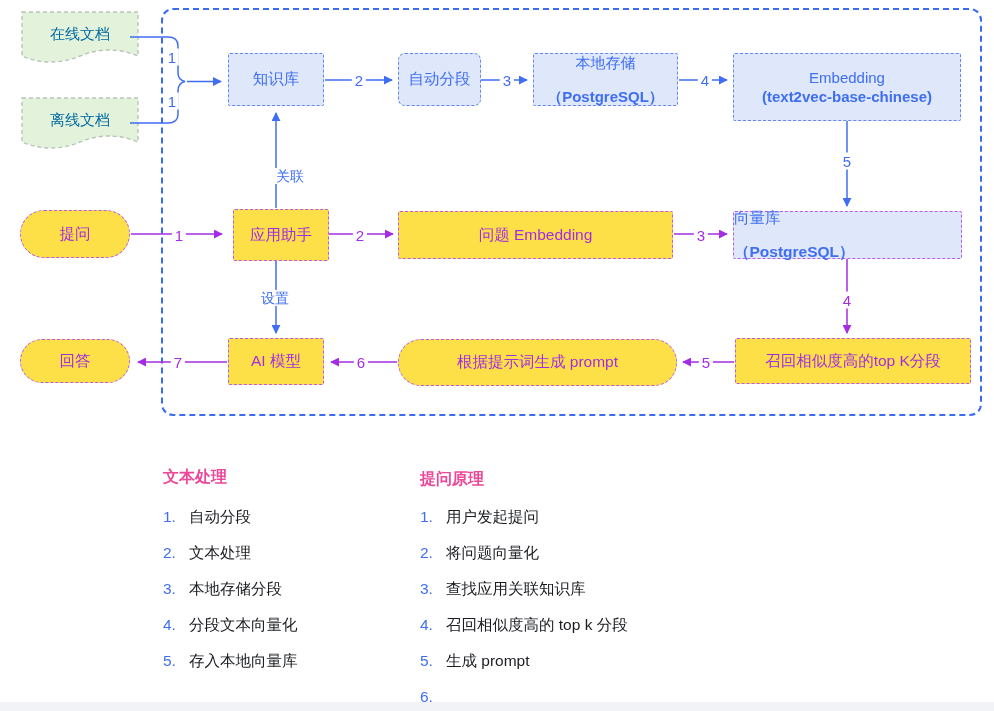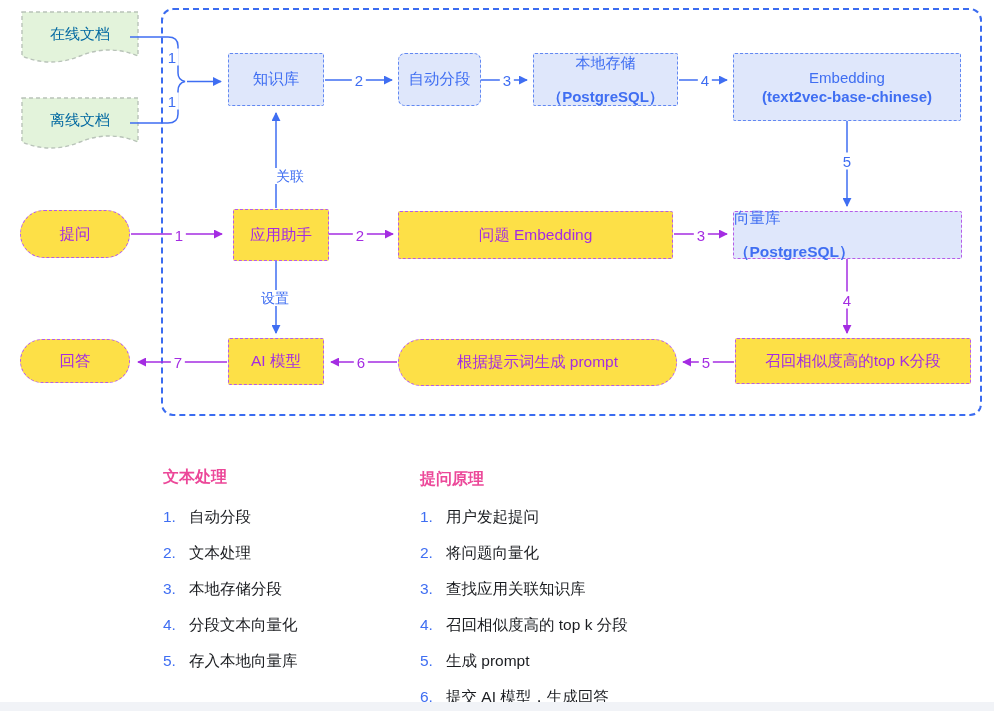--- a/index.html
+++ b/index.html
@@ -197,18 +197,17 @@
     <li>
         <span class="num">4.</span>
         <span>召回相似度高的 top k 分段</span>
       </li>
     <li>
         <span class="num">5.</span>
         <span>生成 prompt</span>
       </li>
     <li>
         <span class="num">6.</span>
-        <span>提交 AI 模型，生成回答</span>
       </li>
   </ul>
 
   <div class="bottom-bar"></div>
 </div>
 
 </body></html>

